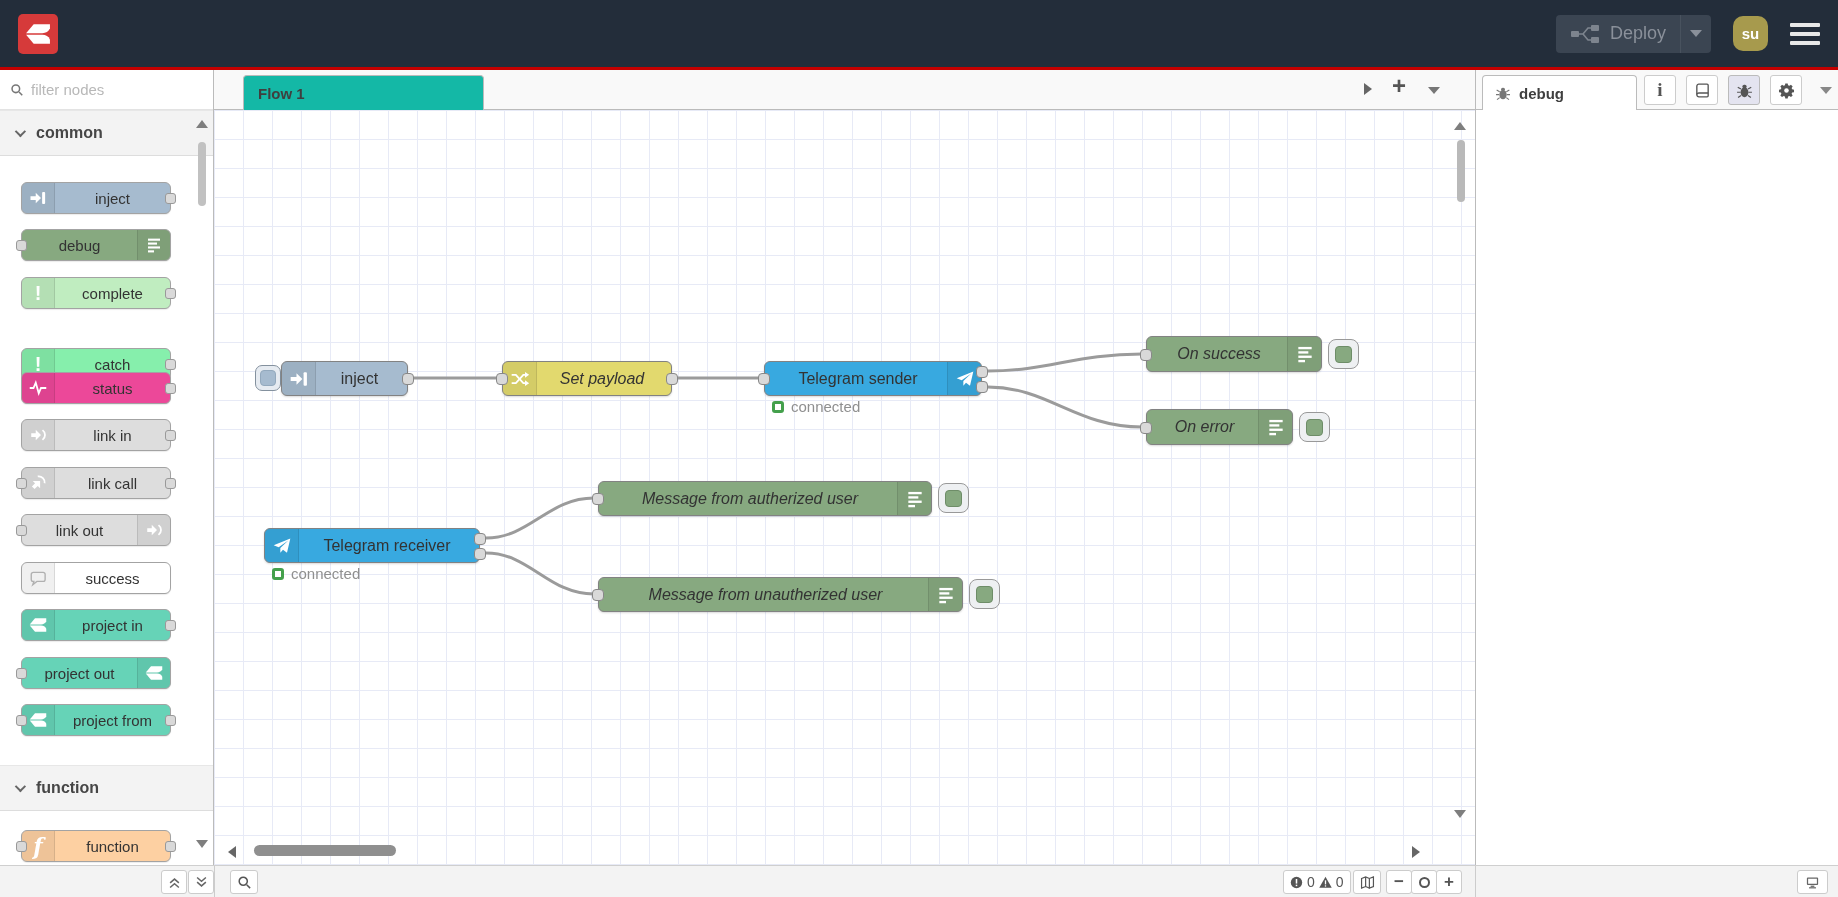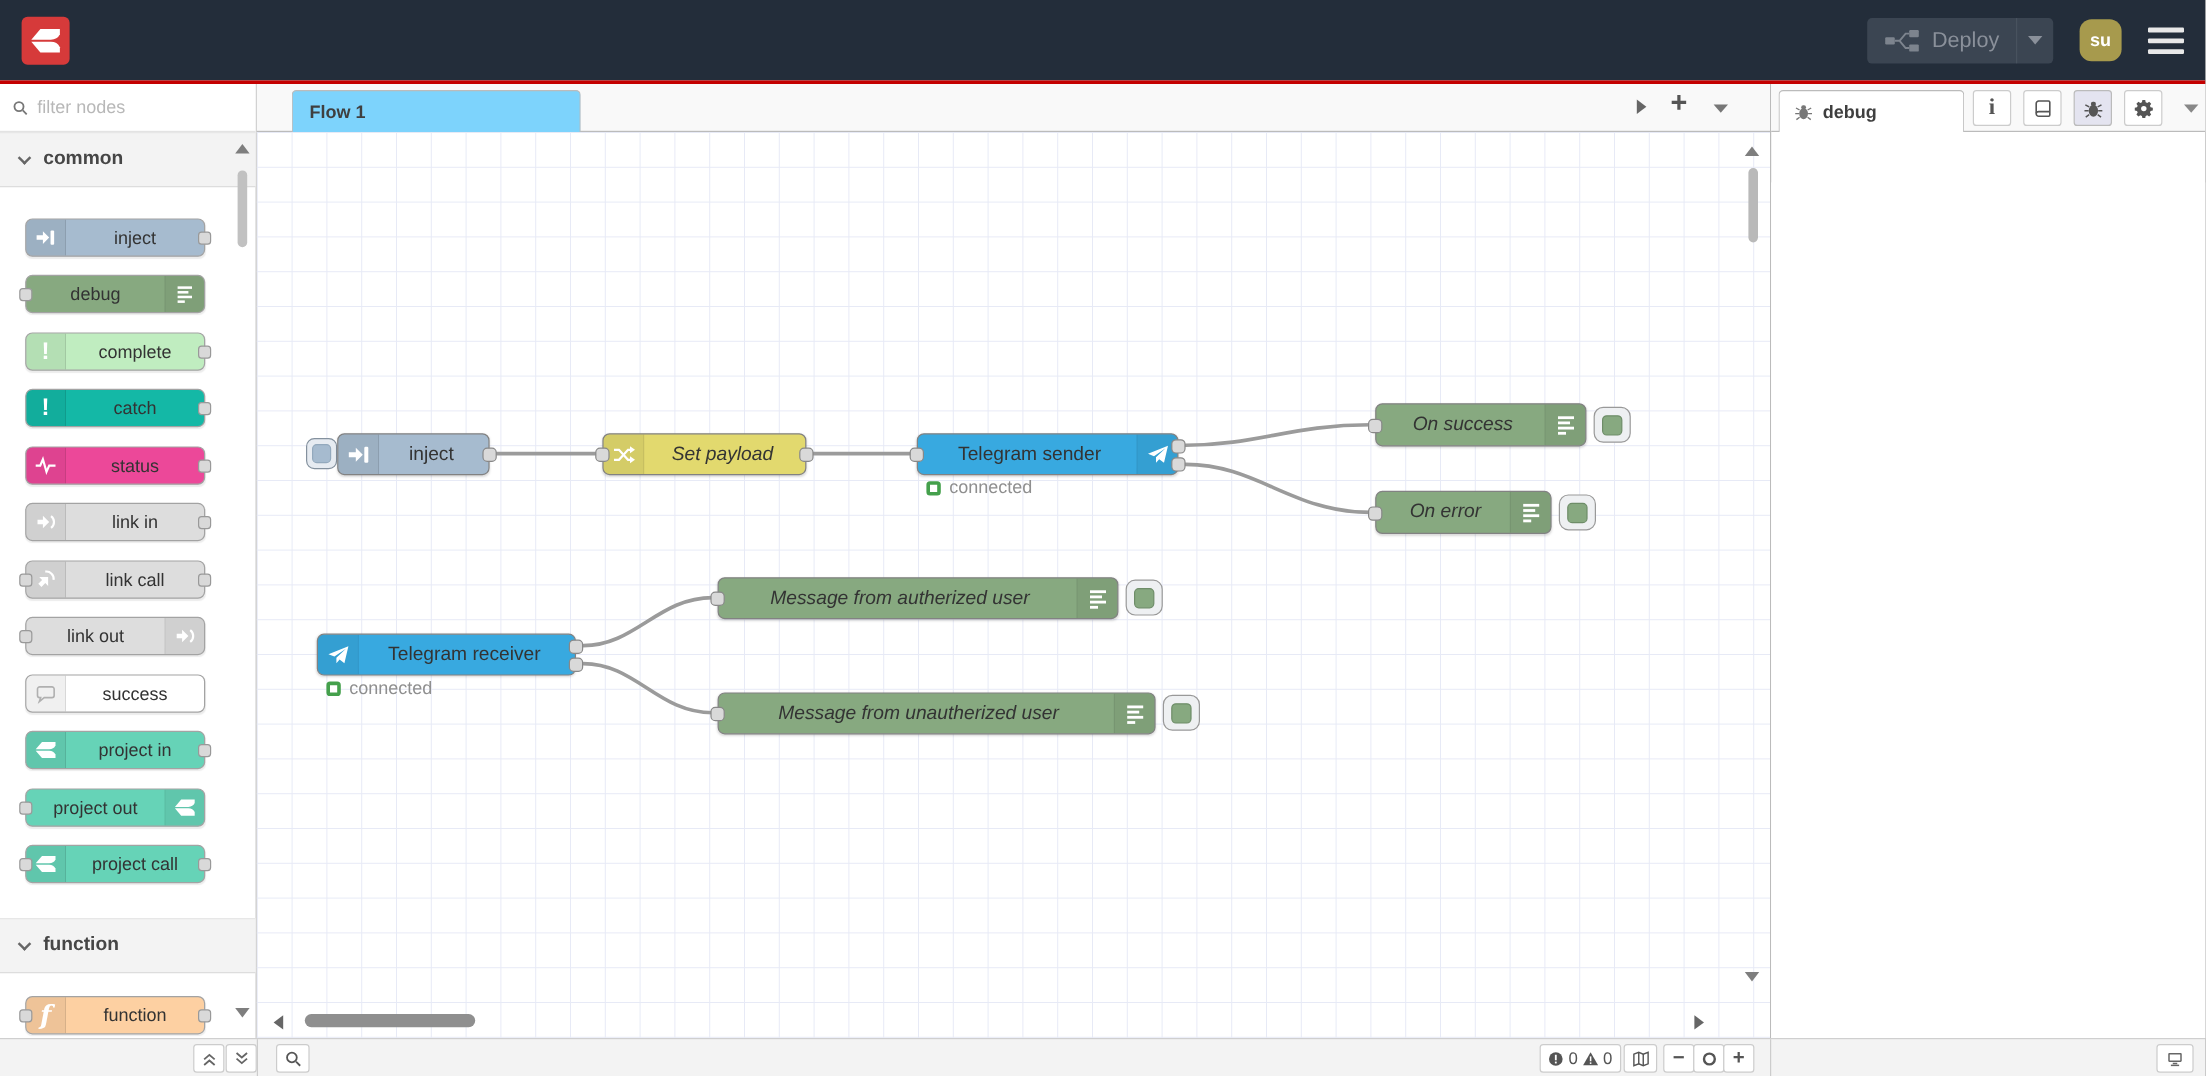--- a/index.html
+++ b/index.html
@@ -57,36 +57,36 @@
   .iarea svg { width:18px; height:18px; }
   .excl { color:#fff; font-weight:bold; font-size:20px; font-family:"Liberation Sans",sans-serif; }
   .excl::before { content:"!"; }
   .fn-f { color:#fff; font-family:"DejaVu Serif","Liberation Serif",serif; font-style:italic; font-weight:bold; font-size:22px; }
   .fn-f::before { content:"f"; }
   .pport { position:absolute; width:11px; height:11px; background:#d9d9d9; border:1px solid #999; border-radius:3px; top:10px; }
   .pport.pl { left:-6px; } .pport.pr { right:-6px; }
 
   
   .c-inject { background:#a6bbcf; } .c-debug { background:#87a980; } .c-complete { background:#c0edc0; }
-  .c-catch { background:#14b8a6; } .c-status { background:#ec4899; } .c-link { background:#dddddd; }
+  .c-catch { background:#86efac;margin-top:24px; } .c-status { background:#ec4899; } .c-link { background:#dddddd; }
   .c-comment { background:#ffffff; } .c-project { background:#66d3b7; } .c-function { background:#fdd0a2; }
   .c-change { background:#e2d96e; } .c-telegram { background:#38a9e0; }
 
   
   .pal-sb-up { position:absolute; left:196px; top:50px; }
   .pal-sb-thumb { position:absolute; left:198px; top:72px; width:8px; height:64px; background:#c1c1c1; border-radius:4px; }
   .pal-sb-down { position:absolute; left:196px; top:770px; }
   .tri-up { width:0; height:0; border-left:6px solid transparent; border-right:6px solid transparent; border-bottom:8px solid #7e7e7e; }
   .tri-down { width:0; height:0; border-left:6px solid transparent; border-right:6px solid transparent; border-top:8px solid #7e7e7e; }
   .tri-left { width:0; height:0; border-top:6px solid transparent; border-bottom:6px solid transparent; border-right:8px solid #666; }
   .tri-right { width:0; height:0; border-top:6px solid transparent; border-bottom:6px solid transparent; border-left:8px solid #666; }
 
   
   .tabbar { position:absolute; left:0; top:0; width:100%; height:40px; background:#f9f9f9; border-bottom:1px solid #bbb; }
-  .flowtab { position:absolute; left:29px; top:5px; width:241px; height:35px; background:#7dd3fc;
+  .flowtab { position:absolute; left:29px; top:5px; width:241px; height:35px; background:#14b8a6;
              border:1px solid #bbb; border-bottom:none; border-radius:4px 4px 0 0;
              display:flex; align-items:center; padding-left:14px; font-size:15px; font-weight:600; color:#3f3f3f; }
   .tb-icon { position:absolute; top:13px; cursor:pointer; }
   .tb-plus { position:absolute; top:2px; font-size:24px; font-weight:bold; color:#555; cursor:pointer; }
   .tb-plus::before { content:"+"; }
   .tb-caret { position:absolute; top:17px; width:0; height:0; border-left:6px solid transparent; border-right:6px solid transparent; border-top:7px solid #777; cursor:pointer; }
 
   
   #canvas { position:absolute; left:0; top:40px; width:1261px; height:755px; background-color:#fff;
             background-image:linear-gradient(to right,#e7eaf6 1px,transparent 1px),
@@ -318,21 +318,21 @@
         <span class="nlabel">project out</span>
         <span class="pport pl"></span>
       </div>
       <div class="pnode icon-l c-project" style="top:634px">
         <span class="iarea l">
             <svg viewBox="0 0 24 24">
               <path d="M23 3 H8 L1 11.2 H16 Q21 11.2 23 7 Z" fill="#fff"></path>
               <path d="M23 21 H8 L1 12.8 H16 Q21 12.8 23 17 Z" fill="#fff"></path>
             </svg>
           </span>
-        <span class="nlabel">project call</span>
+        <span class="nlabel">project from</span>
         <span class="pport pl"></span>
         <span class="pport pr"></span>
       </div>
 
       <div class="pal-cat" style="top:695px">
         <span class="chev"></span>
         <span>function</span>
       </div>
       <div class="pnode icon-l c-function" style="top:760px">
         <span class="iarea l">

